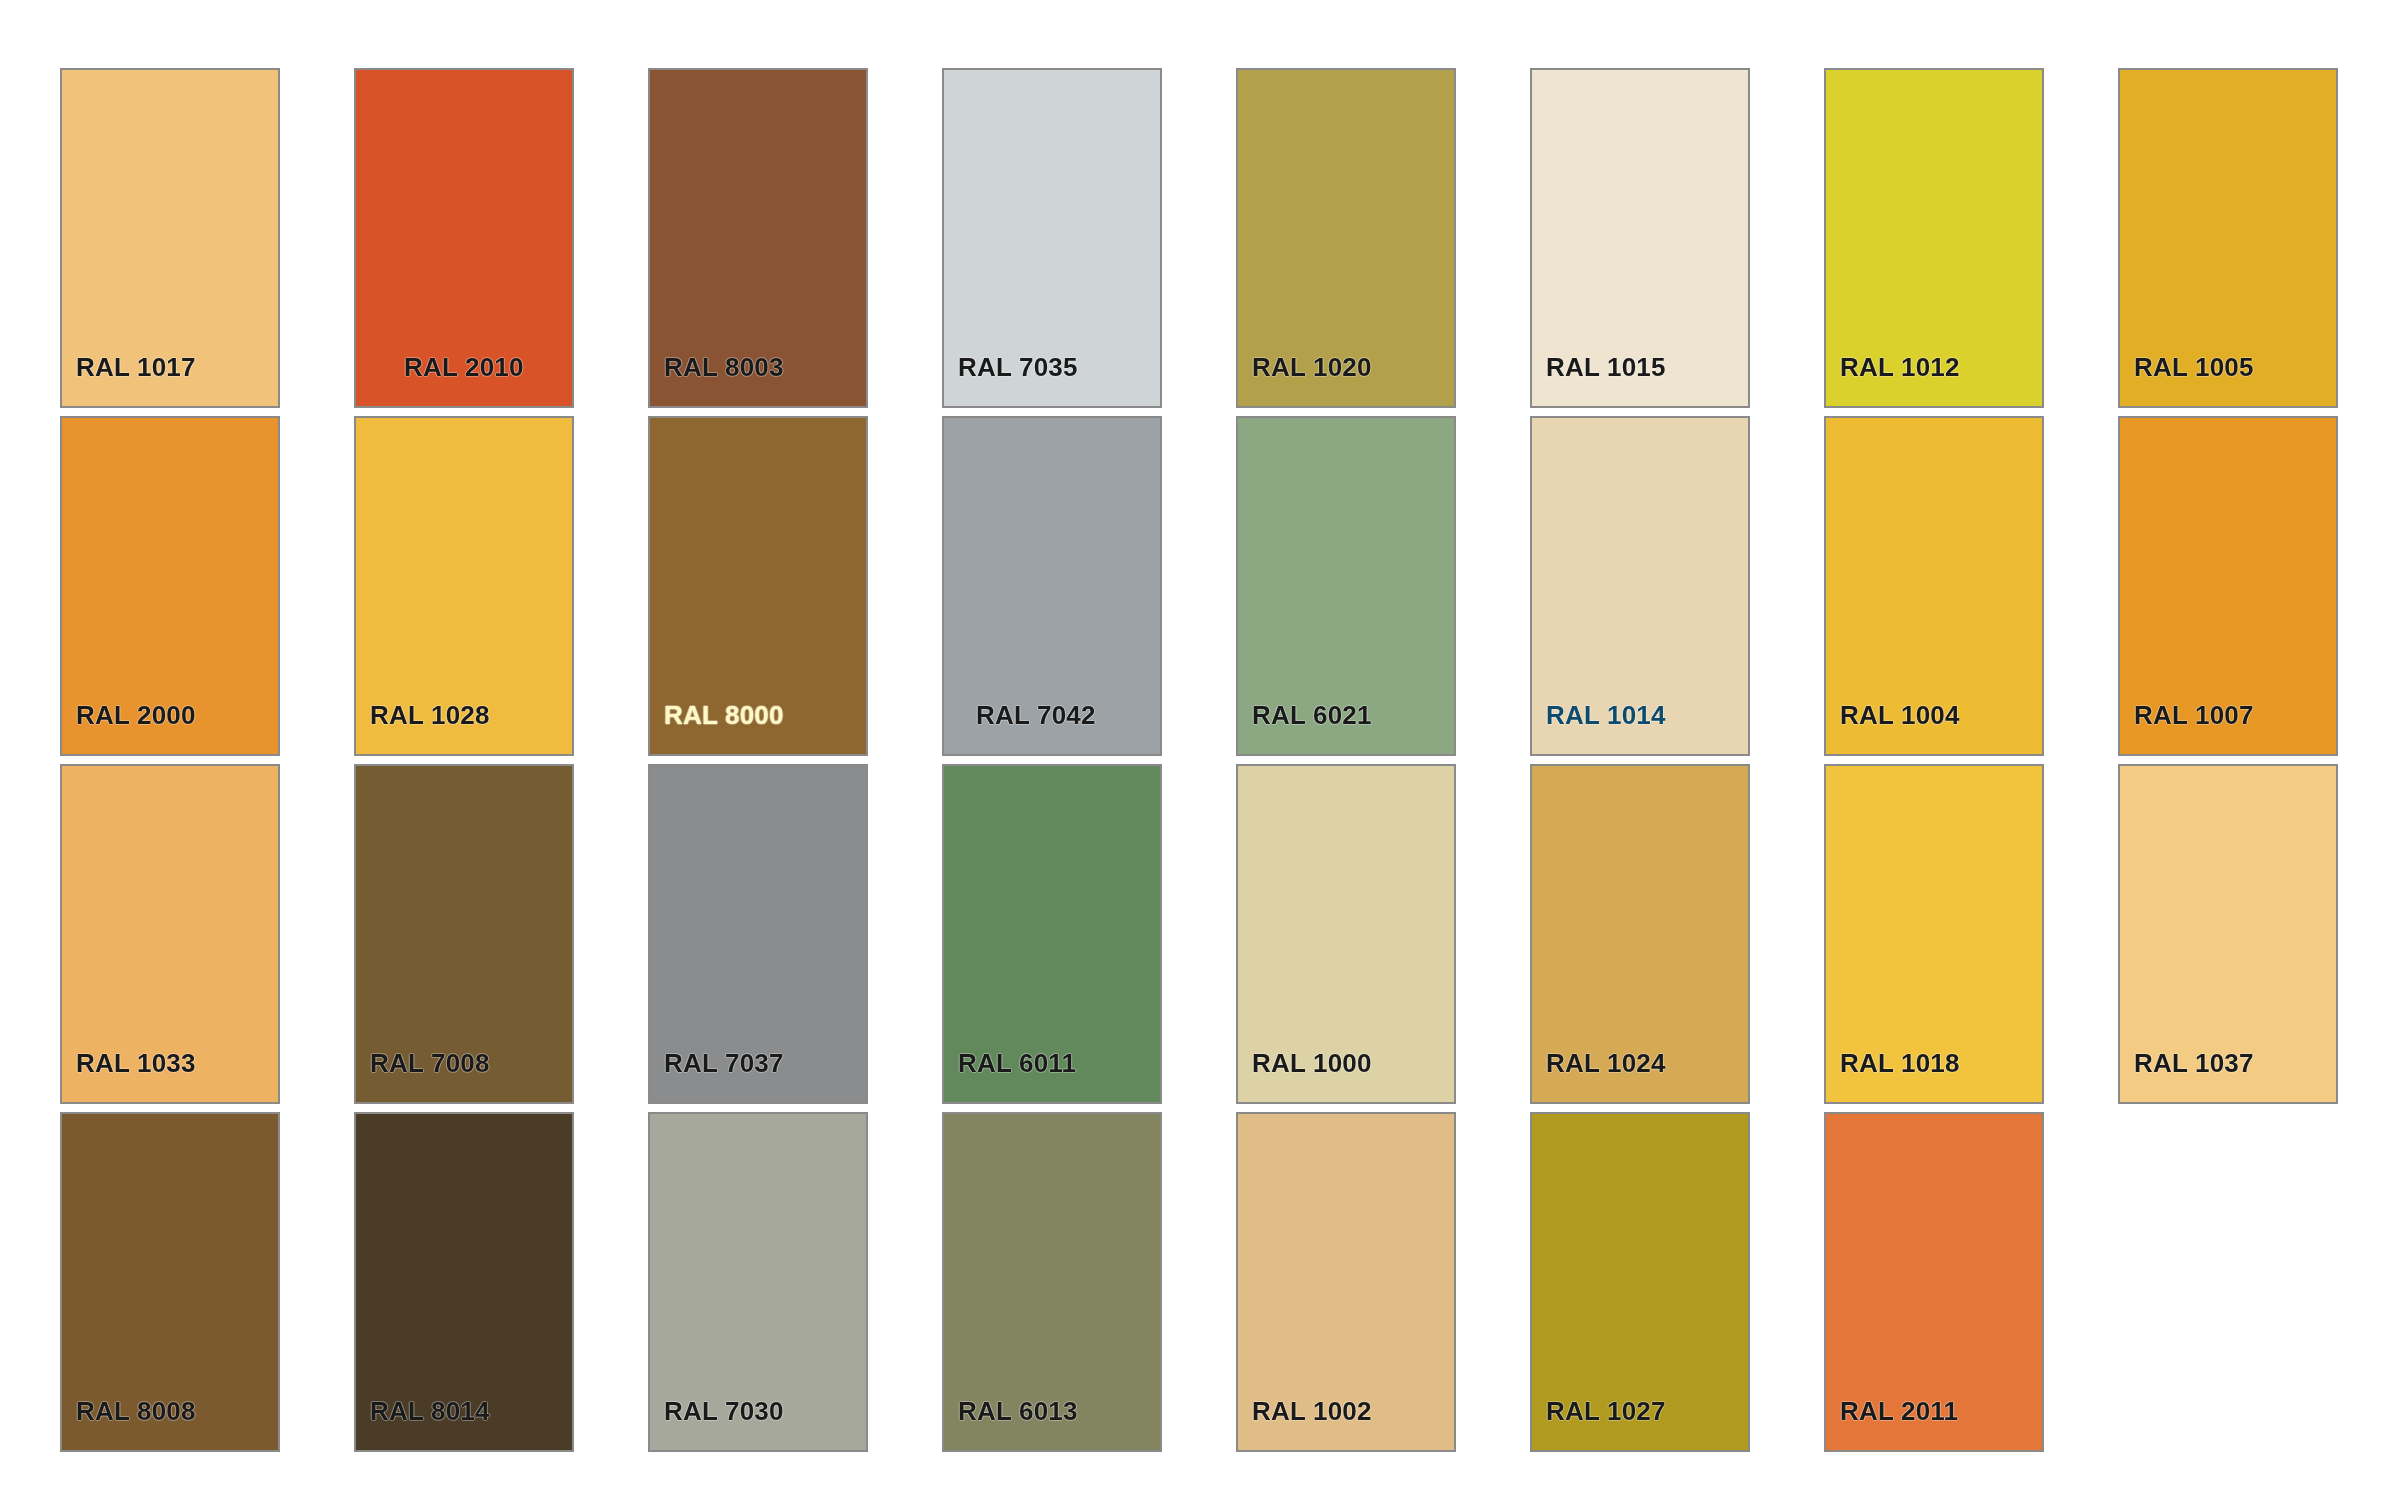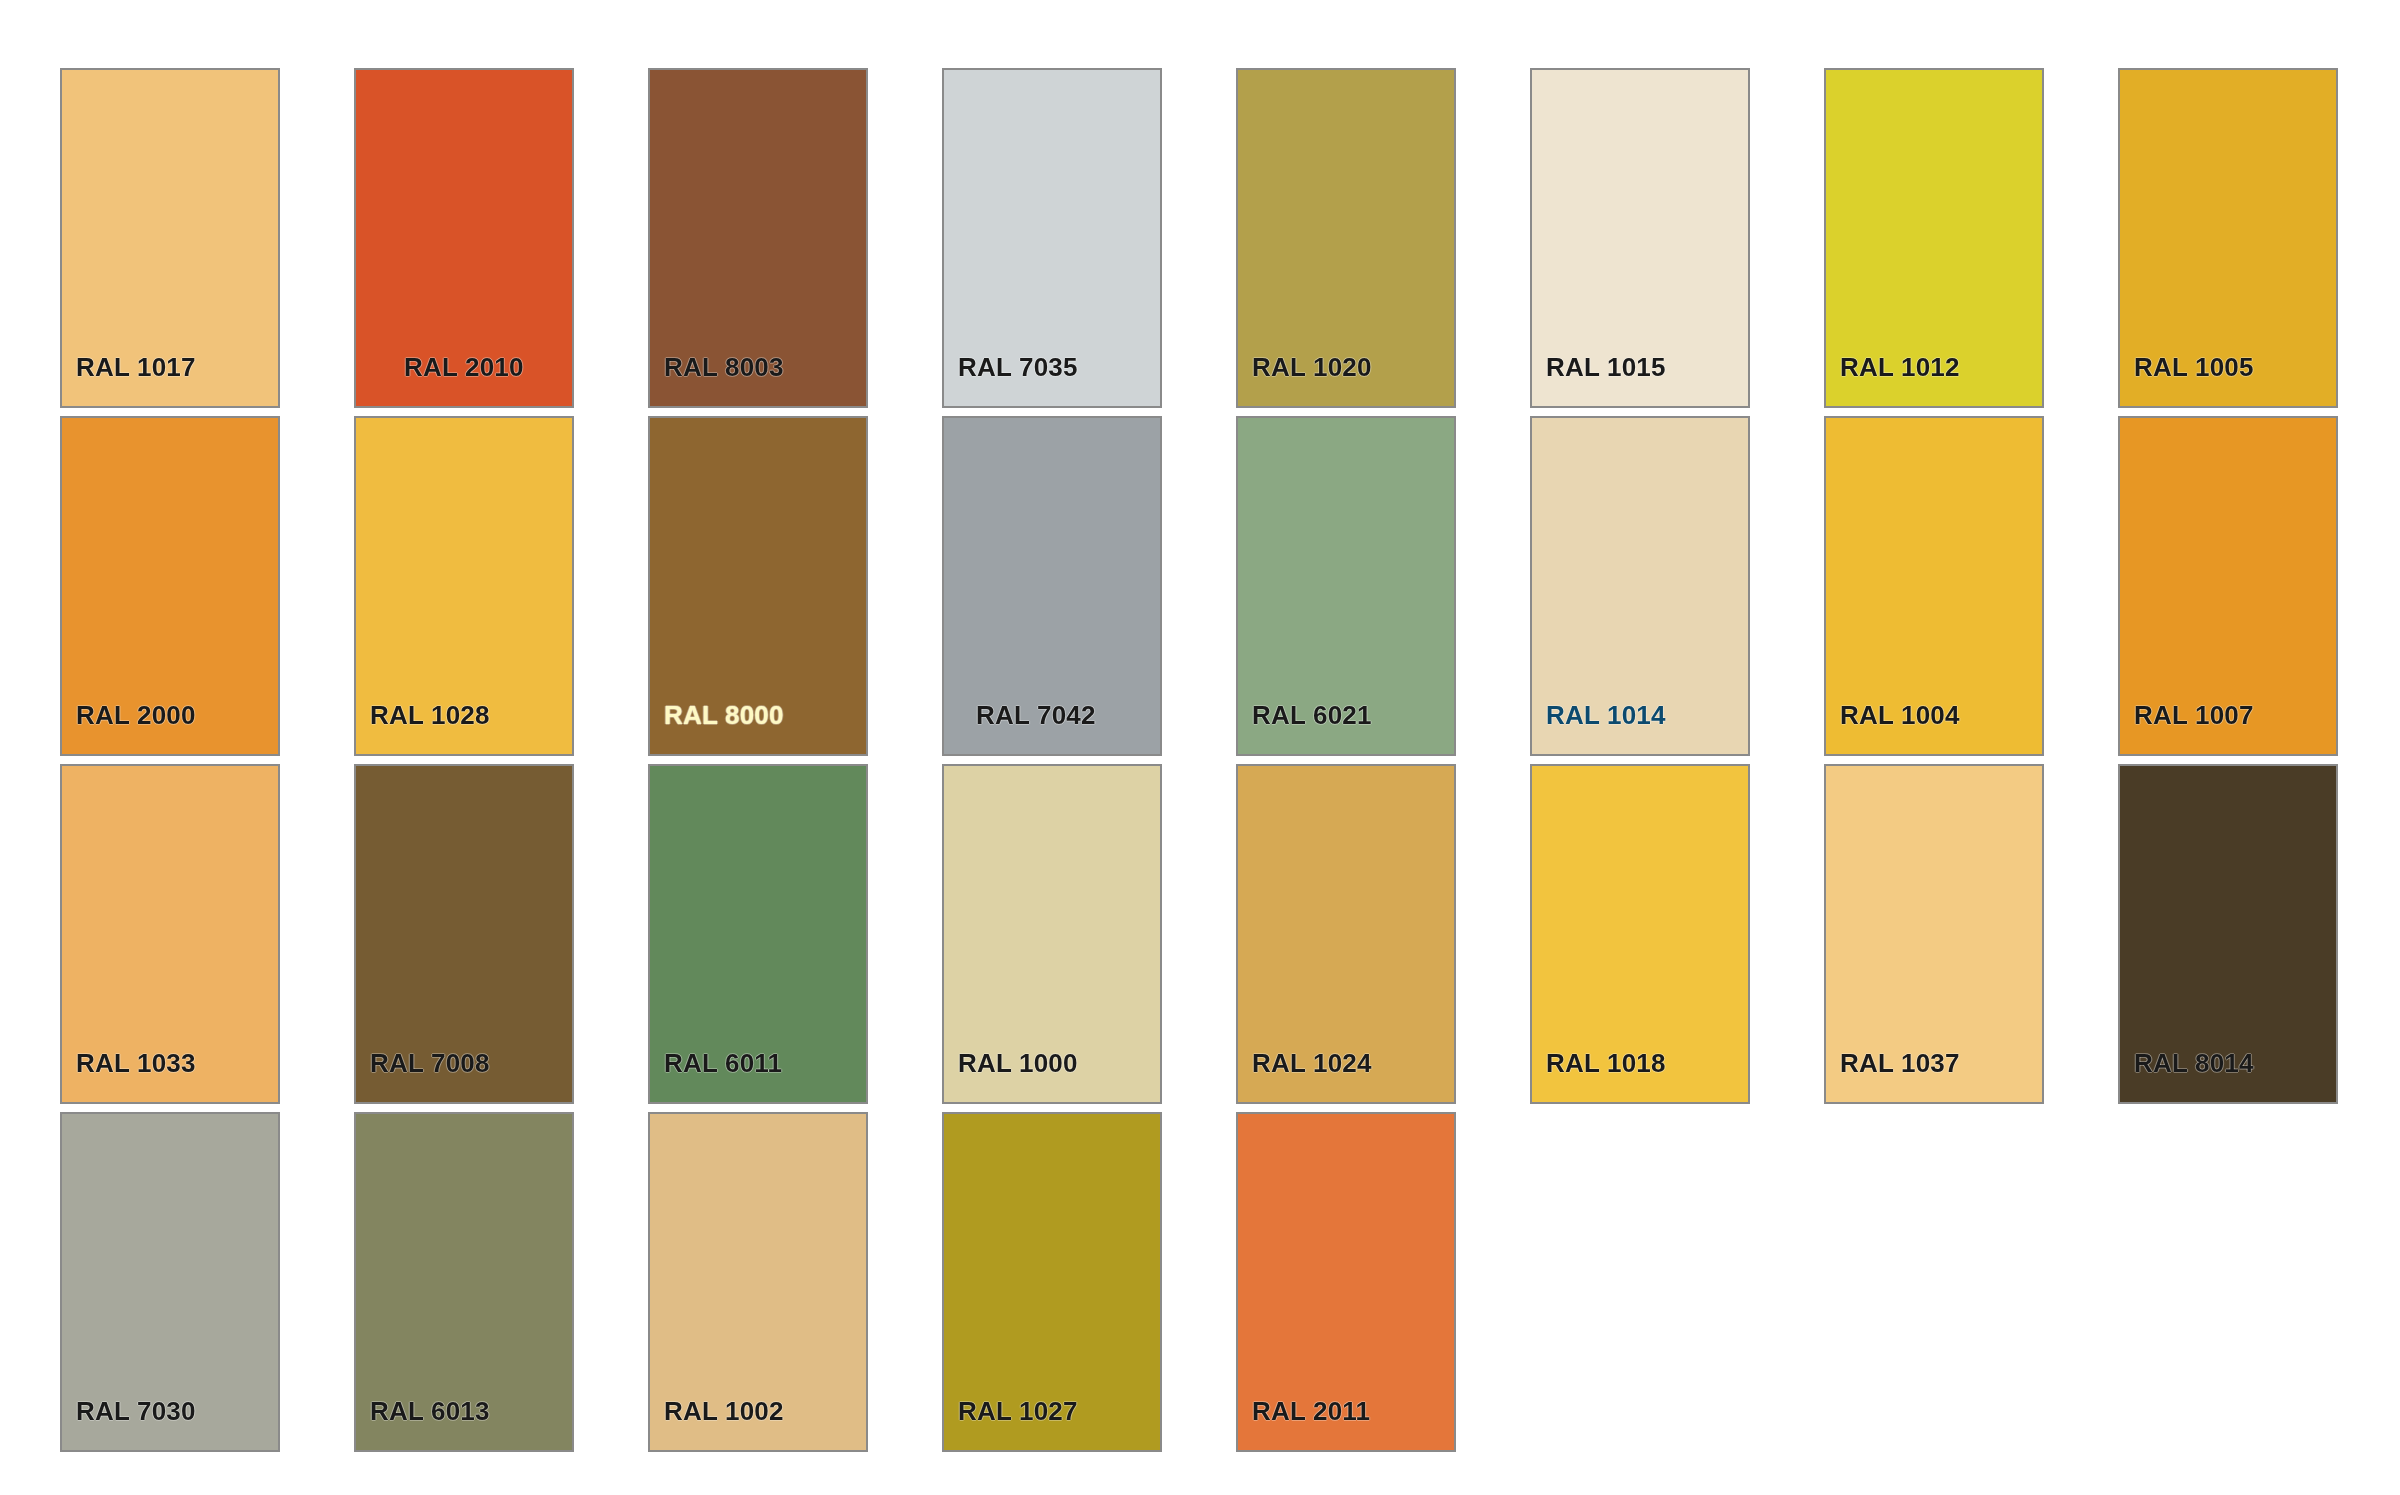--- a/index.html
+++ b/index.html
@@ -116,34 +116,40 @@
       </div>
       <div class="swatch" style="background: rgb(231, 151, 36); border-color: rgb(138, 138, 138);">
         <span class="swatch-label" style="color: rgb(26, 26, 26);">RAL 1007</span>
       </div>
       <div class="swatch" style="background: rgb(238, 178, 99); border-color: rgb(138, 138, 138);">
         <span class="swatch-label" style="color: rgb(26, 26, 26);">RAL 1033</span>
       </div>
       <div class="swatch" style="background: rgb(118, 92, 51); border-color: rgb(138, 138, 138);">
         <span class="swatch-label" style="color: rgb(26, 26, 26);">RAL 7008</span>
       </div>
+      <div class="swatch" style="background: rgb(138, 140, 141); border-color: rgb(138, 138, 138);">
+        <span class="swatch-label" style="color: rgb(26, 26, 26);">RAL 7037</span>
+      </div>
       <div class="swatch" style="background: rgb(98, 137, 91); border-color: rgb(138, 138, 138);">
         <span class="swatch-label" style="color: rgb(26, 26, 26);">RAL 6011</span>
       </div>
       <div class="swatch" style="background: rgb(221, 210, 165); border-color: rgb(138, 138, 138);">
         <span class="swatch-label" style="color: rgb(26, 26, 26);">RAL 1000</span>
       </div>
       <div class="swatch" style="background: rgb(214, 169, 84); border-color: rgb(138, 138, 138);">
         <span class="swatch-label" style="color: rgb(26, 26, 26);">RAL 1024</span>
       </div>
       <div class="swatch" style="background: rgb(242, 196, 62); border-color: rgb(138, 138, 138);">
         <span class="swatch-label" style="color: rgb(26, 26, 26);">RAL 1018</span>
       </div>
       <div class="swatch" style="background: rgb(243, 203, 131); border-color: rgb(138, 138, 138);">
         <span class="swatch-label" style="color: rgb(26, 26, 26);">RAL 1037</span>
+      </div>
+      <div class="swatch" style="background: rgb(124, 90, 47); border-color: rgb(138, 138, 138);">
+        <span class="swatch-label" style="color: rgb(26, 26, 26);">RAL 8008</span>
       </div>
       <div class="swatch" style="background: rgb(74, 60, 38); border-color: rgb(138, 138, 138);">
         <span class="swatch-label" style="color: rgb(26, 26, 26);">RAL 8014</span>
       </div>
       <div class="swatch" style="background: rgb(167, 168, 156); border-color: rgb(138, 138, 138);">
         <span class="swatch-label" style="color: rgb(26, 26, 26);">RAL 7030</span>
       </div>
       <div class="swatch" style="background: rgb(131, 133, 96); border-color: rgb(138, 138, 138);">
         <span class="swatch-label" style="color: rgb(26, 26, 26);">RAL 6013</span>
       </div>

